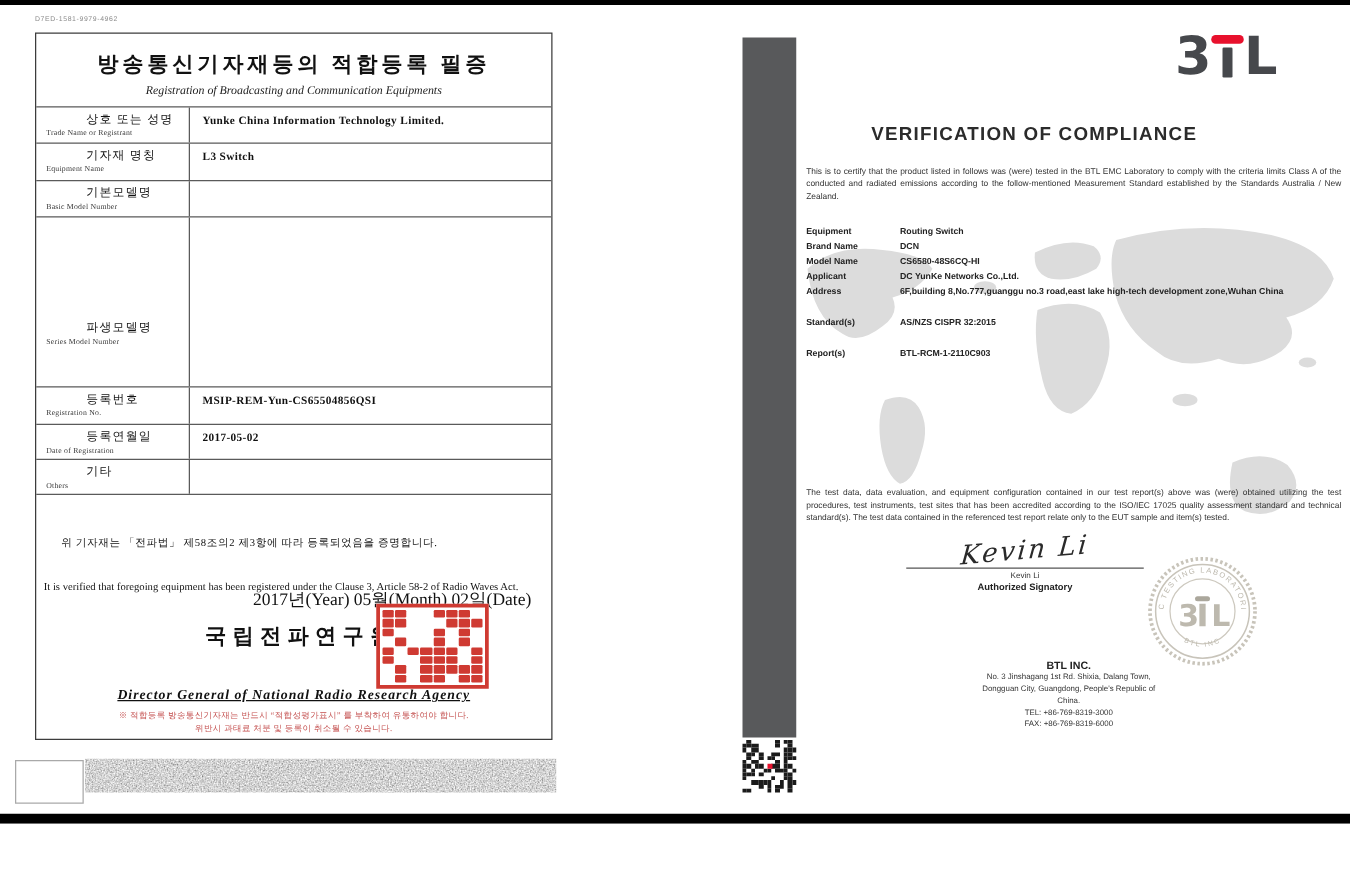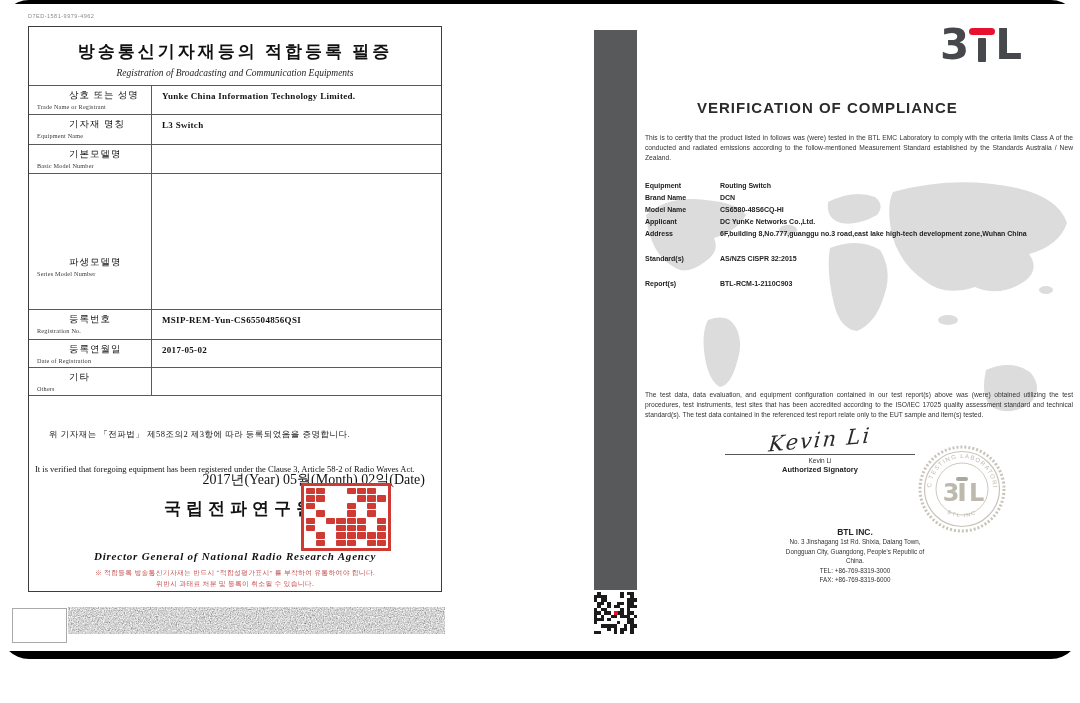--- a/index.html
+++ b/index.html
@@ -1,17 +1,17 @@
 <!DOCTYPE html>
 <html><head>
 <meta charset="utf-8">
 <style>
   html,body{margin:0;padding:0;background:#fff;}
   .canvas{position:relative;width:1080px;height:659px;background:#ffffff;overflow:hidden;
-          font-family:"Liberation Sans",sans-serif;border-radius:29px;}
+          font-family:"Liberation Sans",sans-serif;}
   .edge-bar{position:absolute;left:0;width:1080px;background:#000;}
   .edge-top{top:0;height:4px;}
   .edge-bottom{top:651px;height:52px;}
 
   
   .doc-number{position:absolute;left:28px;top:13px;font-size:5.5px;color:#8a8a8a;
               filter:blur(.5px);letter-spacing:.5px;font-family:"Liberation Sans",sans-serif;}
   .cert-box{position:absolute;left:28px;top:26px;width:414px;height:566px;border:1.5px solid #3c3c3c;
             background:#fff;font-family:"Liberation Serif",serif;box-sizing:border-box;}
   .cert-title{position:absolute;top:13px;left:0;right:0;text-align:center;font-size:17px;
@@ -30,21 +30,21 @@
   .st-en{line-height:13px;margin-top:22px;}
   .date-line{position:absolute;top:444px;left:0;right:16px;text-align:right;font-size:14px;color:#111;}
   .authority-ko{position:absolute;top:470px;left:0;right:0;text-align:center;padding-left:34px;
                 font-size:17px;font-weight:bold;letter-spacing:5px;color:#111;}
   .red-seal{position:absolute;left:272px;top:456px;width:90px;height:68px;border:3px solid #cf3a32;
             box-sizing:border-box;filter:blur(.3px);background:#fff;}
   .seal-grid{display:grid;grid-template-columns:repeat(8,1fr);grid-template-rows:repeat(8,1fr);
              width:100%;height:100%;padding:2px;box-sizing:border-box;gap:1px;}
   .seal-grid i.on{background:#cf3a32;border-radius:1px;}
   .authority-en{position:absolute;top:523px;left:0;right:0;text-align:center;font-size:11px;
-                font-style:italic;font-weight:600;letter-spacing:.8px;color:#111;}
+                font-style:italic;font-weight:600;letter-spacing:.8px;color:#111;text-decoration:underline;}
   .footnote{position:absolute;top:540px;left:0;right:0;text-align:center;color:#c4504f;
             font-size:6.8px;line-height:11px;filter:blur(.35px);letter-spacing:.3px;}
   .stub-box{position:absolute;left:12px;top:608px;width:53px;height:33px;border:1px solid #a9a9a9;background:#fff;}
   .noise-strip{position:absolute;left:68px;top:607px;width:377px;height:27px;}
 
   
   .gray-bar{position:absolute;left:594px;top:30px;width:43px;height:560px;background:#58595b;}
   .qr{position:absolute;left:594px;top:592px;width:43px;height:42px;background:#fff;}
   .qr-cells{display:grid;grid-template-columns:repeat(13,1fr);grid-template-rows:repeat(13,1fr);
             width:100%;height:100%;}

